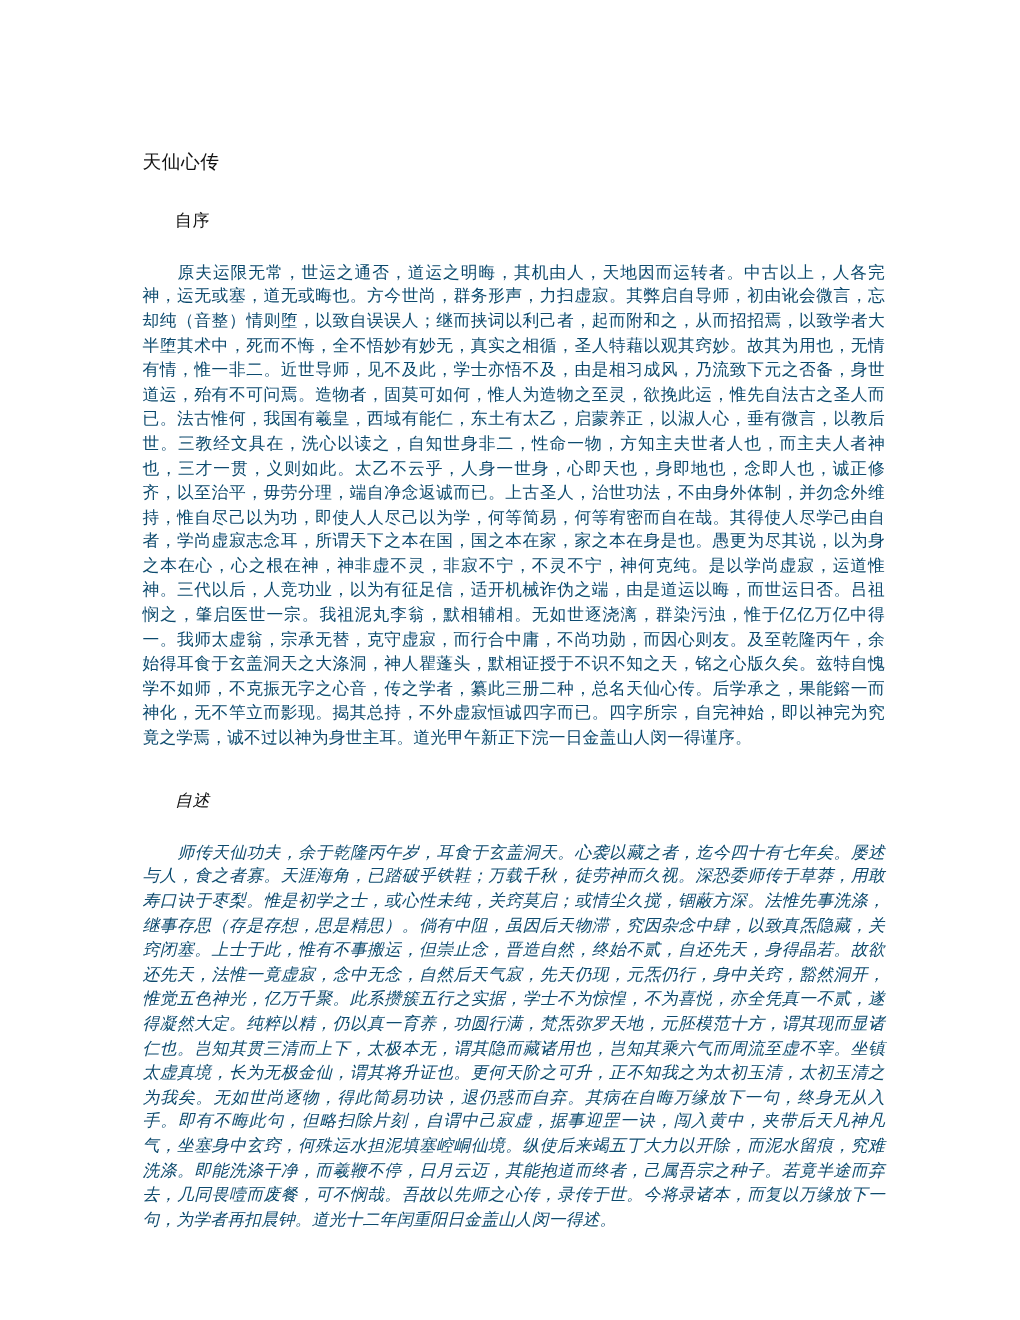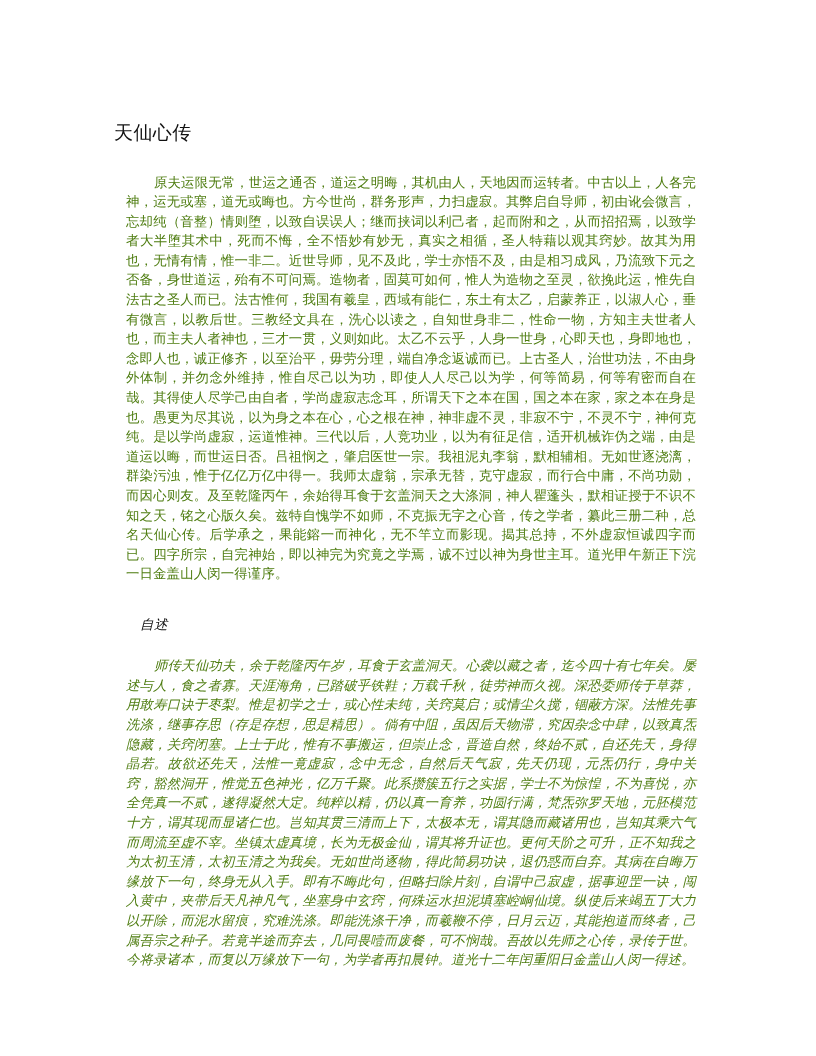--- a/index.html
+++ b/index.html
@@ -16,21 +16,21 @@
   }
   .page {
     position: relative;
     width: 816px;
     height: 1056px;
     box-sizing: border-box;
     padding: 118px 108px 60px 114px;
     background: #ffffff;
   }
   .doc-title {
-    font-size: 19px;
+    font-size: 15px;
     line-height: 1.5;
     margin: 0 0 26px 0;
     font-weight: normal;
     color: #111;
     letter-spacing: 0.4px;
   }
   .section {
     margin: 0;
   }
   .section-heading {
@@ -38,41 +38,42 @@
     line-height: 1.5;
     font-weight: normal;
     color: #111;
     margin: 0 0 22px 0;
     text-indent: 26px;
     letter-spacing: 0.4px;
   }
   .body-paragraph {
     font-size: 13.4px;
     line-height: 19.6px;
-    color: #4d7c0f;
-    margin: 12px;
+    color: #0c4a6e;
+    margin: 0;
     text-align: justify;
     text-justify: inter-ideograph;
     text-indent: 28px;
     letter-spacing: 0.15px;
     word-break: break-all;
   }
   .section + .section {
     margin-top: 30px;
     font-style: italic;
   }
 </style>
 </head>
 <body>
 
 <div class="page">
 
   <div class="doc-title">天仙心传</div>
 
   <div class="section">
+    <div class="section-heading">自序</div>
     <p class="body-paragraph">原夫运限无常，世运之通否，道运之明晦，其机由人，天地因而运转者。中古以上，人各完神，运无或塞，道无或晦也。方今世尚，群务形声，力扫虚寂。其弊启自导师，初由讹会微言，忘却纯（音整）情则堕，以致自误误人；继而挟词以利己者，起而附和之，从而招招焉，以致学者大半堕其术中，死而不悔，全不悟妙有妙无，真实之相循，圣人特藉以观其窍妙。故其为用也，无情有情，惟一非二。近世导师，见不及此，学士亦悟不及，由是相习成风，乃流致下元之否备，身世道运，殆有不可问焉。造物者，固莫可如何，惟人为造物之至灵，欲挽此运，惟先自法古之圣人而已。法古惟何，我国有羲皇，西域有能仁，东土有太乙，启蒙养正，以淑人心，垂有微言，以教后世。三教经文具在，洗心以读之，自知世身非二，性命一物，方知主夫世者人也，而主夫人者神也，三才一贯，义则如此。太乙不云乎，人身一世身，心即天也，身即地也，念即人也，诚正修齐，以至治平，毋劳分理，端自净念返诚而已。上古圣人，治世功法，不由身外体制，并勿念外维持，惟自尽己以为功，即使人人尽己以为学，何等简易，何等宥密而自在哉。其得使人尽学己由自者，学尚虚寂志念耳，所谓天下之本在国，国之本在家，家之本在身是也。愚更为尽其说，以为身之本在心，心之根在神，神非虚不灵，非寂不宁，不灵不宁，神何克纯。是以学尚虚寂，运道惟神。三代以后，人竞功业，以为有征足信，适开机械诈伪之端，由是道运以晦，而世运日否。吕祖悯之，肇启医世一宗。我祖泥丸李翁，默相辅相。无如世逐浇漓，群染污浊，惟于亿亿万亿中得一。我师太虚翁，宗承无替，克守虚寂，而行合中庸，不尚功勋，而因心则友。及至乾隆丙午，余始得耳食于玄盖洞天之大涤洞，神人瞿蓬头，默相证授于不识不知之天，铭之心版久矣。兹特自愧学不如师，不克振无字之心音，传之学者，纂此三册二种，总名天仙心传。后学承之，果能鎔一而神化，无不竿立而影现。揭其总持，不外虚寂恒诚四字而已。四字所宗，自完神始，即以神完为究竟之学焉，诚不过以神为身世主耳。道光甲午新正下浣一日金盖山人闵一得谨序。</p>
   </div>
 
   <div class="section">
     <div class="section-heading">自述</div>
     <p class="body-paragraph">师传天仙功夫，余于乾隆丙午岁，耳食于玄盖洞天。心袭以藏之者，迄今四十有七年矣。屡述与人，食之者寡。天涯海角，已踏破乎铁鞋；万载千秋，徒劳神而久视。深恐委师传于草莽，用敢寿口诀于枣梨。惟是初学之士，或心性未纯，关窍莫启；或情尘久搅，锢蔽方深。法惟先事洗涤，继事存思（存是存想，思是精思）。倘有中阻，虽因后天物滞，究因杂念中肆，以致真炁隐藏，关窍闭塞。上士于此，惟有不事搬运，但崇止念，晋造自然，终始不贰，自还先天，身得晶若。故欲还先天，法惟一竟虚寂，念中无念，自然后天气寂，先天仍现，元炁仍行，身中关窍，豁然洞开，惟觉五色神光，亿万千聚。此系攒簇五行之实据，学士不为惊惶，不为喜悦，亦全凭真一不贰，遂得凝然大定。纯粹以精，仍以真一育养，功圆行满，梵炁弥罗天地，元胚模范十方，谓其现而显诸仁也。岂知其贯三清而上下，太极本无，谓其隐而藏诸用也，岂知其乘六气而周流至虚不宰。坐镇太虚真境，长为无极金仙，谓其将升证也。更何天阶之可升，正不知我之为太初玉清，太初玉清之为我矣。无如世尚逐物，得此简易功诀，退仍惑而自弃。其病在自晦万缘放下一句，终身无从入手。即有不晦此句，但略扫除片刻，自谓中己寂虚，据事迎罡一诀，闯入黄中，夹带后天凡神凡气，坐塞身中玄窍，何殊运水担泥填塞崆峒仙境。纵使后来竭五丁大力以开除，而泥水留痕，究难洗涤。即能洗涤干净，而羲鞭不停，日月云迈，其能抱道而终者，己属吾宗之种子。若竟半途而弃去，几同畏噎而废餐，可不悯哉。吾故以先师之心传，录传于世。今将录诸本，而复以万缘放下一句，为学者再扣晨钟。道光十二年闰重阳日金盖山人闵一得述。</p>
   </div>
 
 </div>
 

